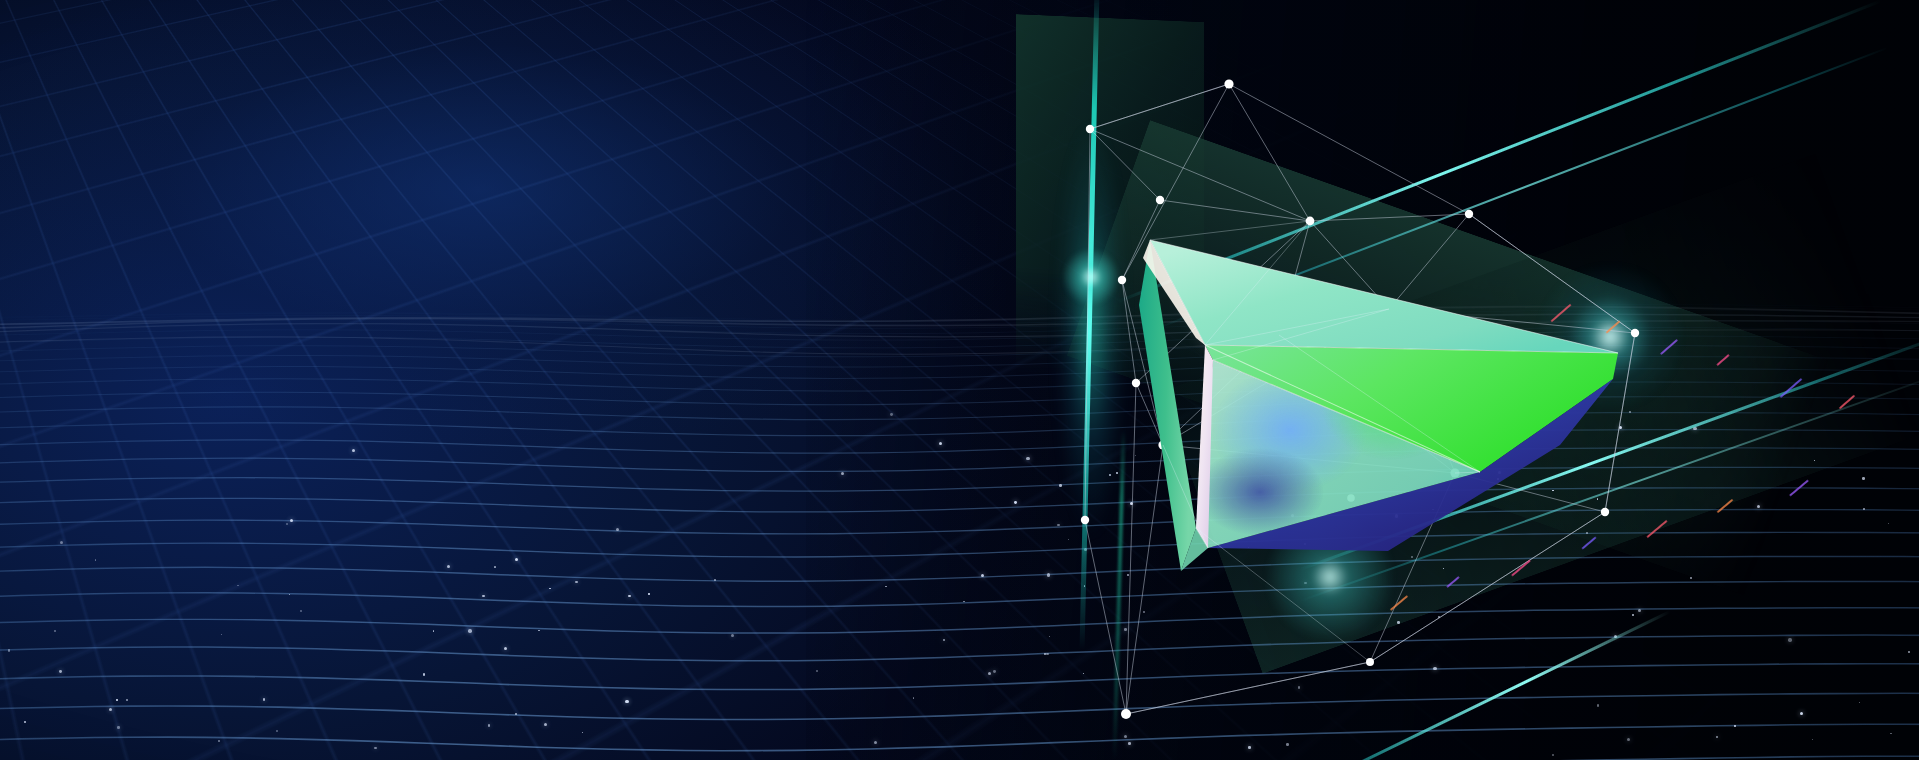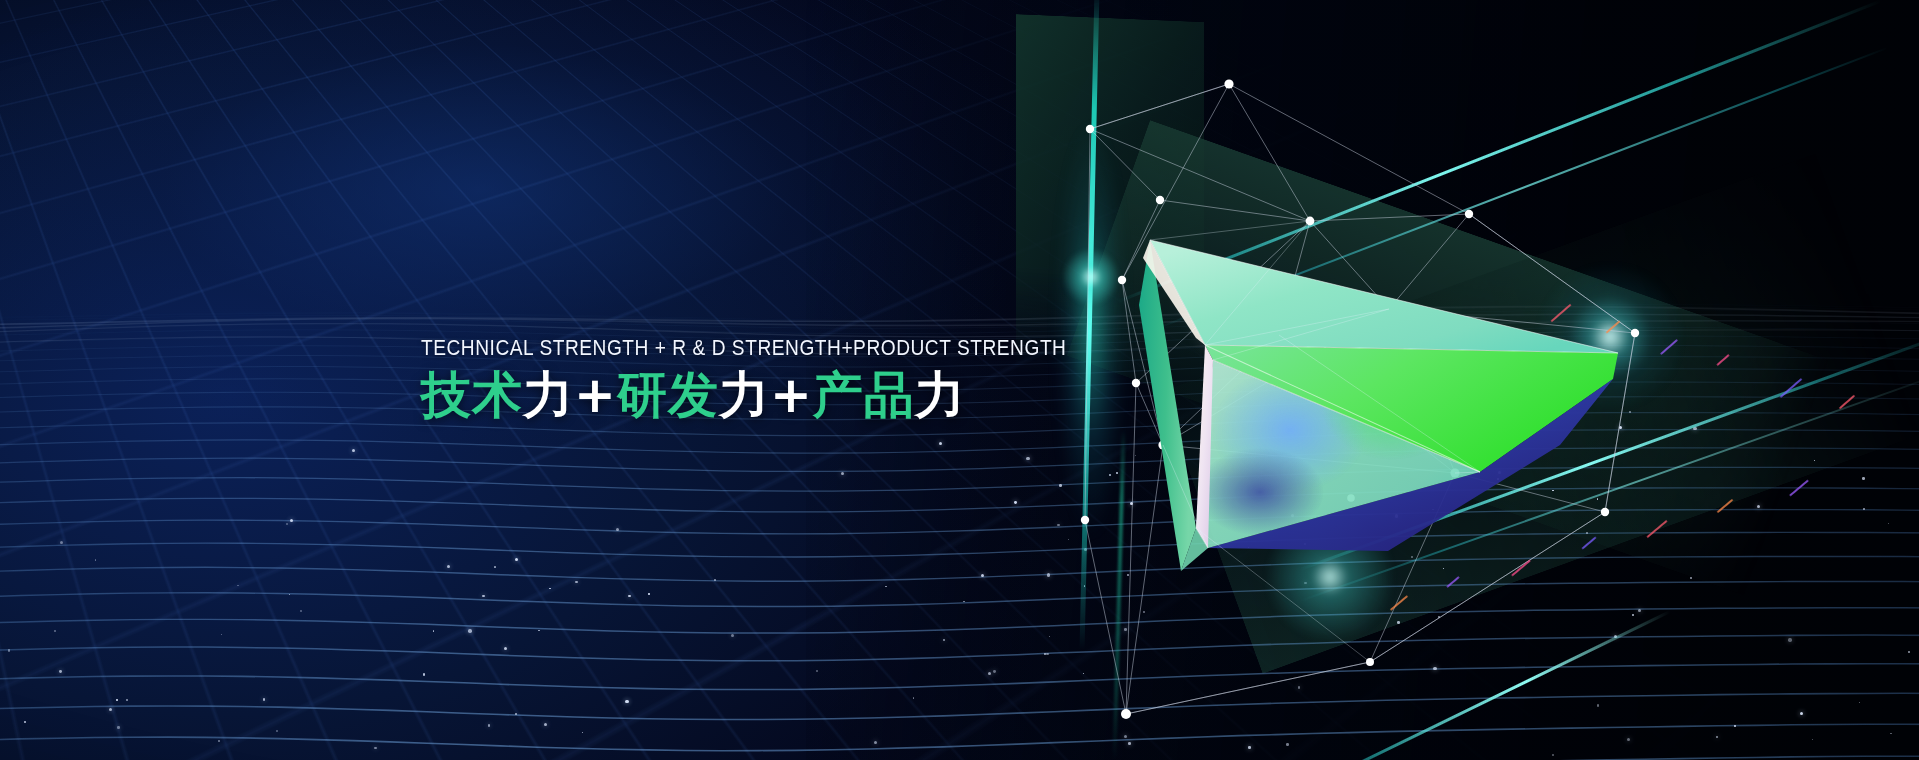--- a/index.html
+++ b/index.html
@@ -653,26 +653,20 @@
         <path d="M1205,345 L1389,309"></path>
         <path d="M1279,335 L1480,472"></path>
         <path d="M1213,360 L1389,309"></path>
         <path d="M1163,445 L1208,548"></path>
         <path d="M1196,528 L1370,662"></path>
         <path d="M1480,472 L1455,473"></path>
       </g>
     </svg>
   </div>
 
-  <div class="copy">
-    <div class="copy-en">TECHNICAL STRENGTH + R &amp; D STRENGTH+PRODUCT STRENGTH</div>
-    <div class="copy-cn">
-      <span class="cn-g" style="color: rgb(46, 207, 140);">技术</span><span class="cn-w" style="color: rgb(255, 255, 255);">力+</span><span class="cn-g" style="color: rgb(46, 207, 140);">研发</span><span class="cn-w" style="color: rgb(255, 255, 255);">力+</span><span class="cn-g" style="color: rgb(46, 207, 140);">产品</span><span class="cn-w" style="color: rgb(255, 255, 255);">力</span>
-    </div>
-  </div>
 
   <div class="vignette"></div>
 <div class="tick" style="left: 1560px; top: 300px; height: 26px; background: rgb(255, 91, 110); transform: rotate(49deg); filter: blur(0.6px);"></div>
     <div class="tick" style="left: 1612px; top: 318px; height: 18px; background: rgb(255, 138, 74); transform: rotate(49deg); filter: blur(0.6px);"></div>
     <div class="tick" style="left: 1668px; top: 336px; height: 22px; background: rgb(155, 91, 255); transform: rotate(49deg); filter: blur(0.6px);"></div>
     <div class="tick" style="left: 1722px; top: 352px; height: 16px; background: rgb(255, 77, 141); transform: rotate(49deg); filter: blur(0.6px);"></div>
     <div class="tick" style="left: 1790px; top: 374px; height: 28px; background: rgb(122, 92, 255); transform: rotate(49deg); filter: blur(0.6px);"></div>
     <div class="tick" style="left: 1846px; top: 392px; height: 20px; background: rgb(255, 91, 110); transform: rotate(49deg); filter: blur(0.6px);"></div>
     <div class="tick" style="left: 1398px; top: 592px; height: 22px; background: rgb(255, 138, 74); transform: rotate(50deg); filter: blur(0.6px);"></div>
     <div class="tick" style="left: 1452px; top: 574px; height: 16px; background: rgb(155, 91, 255); transform: rotate(50deg); filter: blur(0.6px);"></div>

